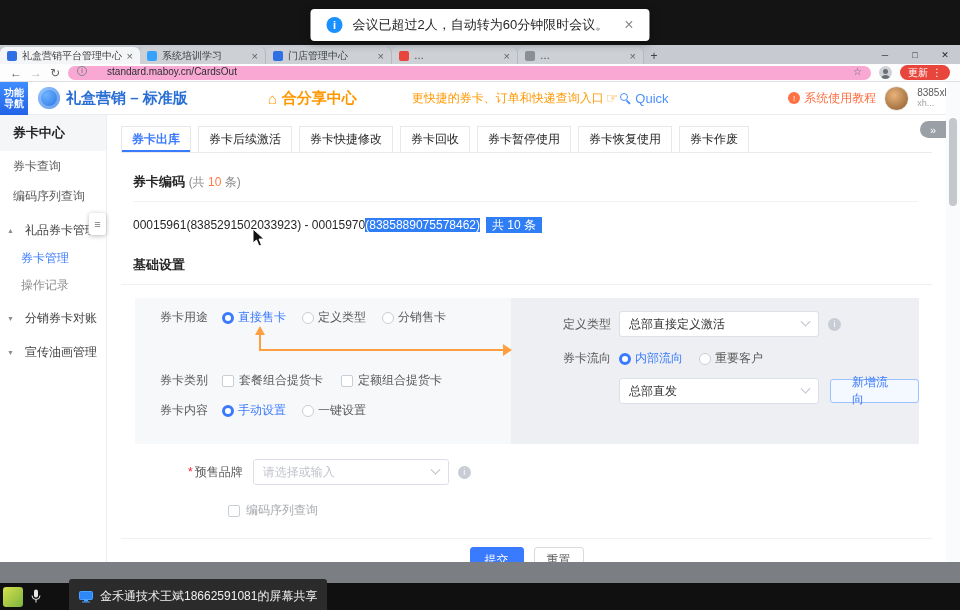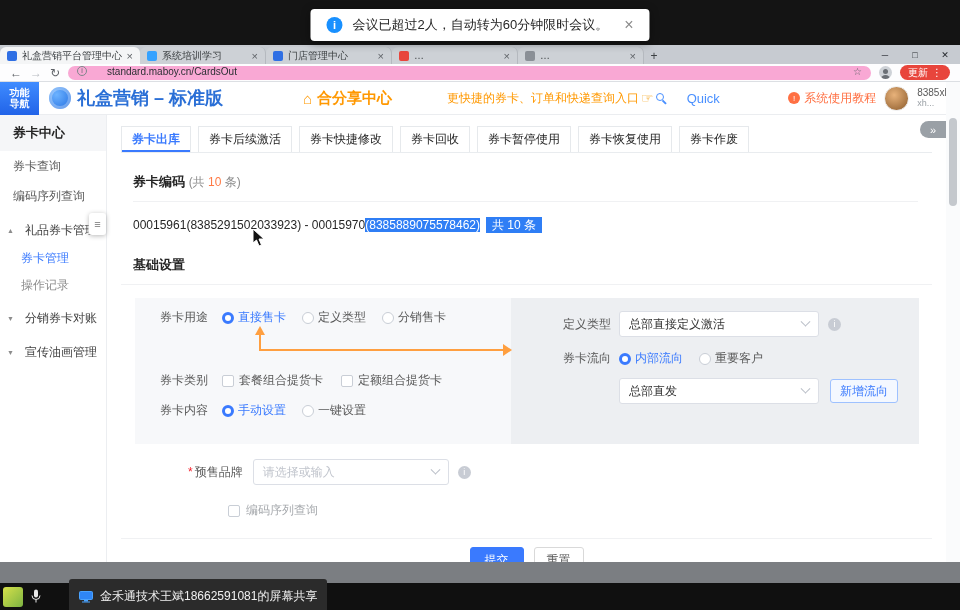--- a/index.html
+++ b/index.html
@@ -47,34 +47,34 @@
   .pill-star { margin-left:auto; font-size:10px; color:#5f6368; }
   .profile-ic { width:13px; height:13px; border-radius:50%; background:#ced2d7; position:relative; overflow:hidden; flex:none; }
   .profile-ic::before { content:""; position:absolute; left:4px; top:2.5px; width:5px; height:5px; border-radius:50%; background:#6a6f75; }
   .profile-ic::after { content:""; position:absolute; left:2px; top:8.5px; width:9px; height:6px; border-radius:5px 5px 0 0; background:#6a6f75; }
   .update-pill { background:#e8453c; color:#fff; height:15px; border-radius:8px; display:flex;
                  align-items:center; gap:4px; padding:0 8px; font-size:10px; flex:none; }
 
   
   .appheader { position:absolute; left:0; top:82px; width:960px; height:33px; background:#fff;
                border-bottom:1px solid #ebedf0; display:flex; align-items:center; }
-  .navbtn { width:39px; height:33px; flex:none; background:linear-gradient(180deg,#3f8cff,#2163e8);
+  .navbtn { width:28px; height:33px; flex:none; background:linear-gradient(180deg,#3f8cff,#2163e8);
             color:#fff; font-size:10px; line-height:11px; font-weight:bold; display:flex;
             flex-direction:column; align-items:center; justify-content:center; }
   .brand { display:flex; align-items:center; gap:6px; margin-left:10px; }
   .brand-logo { width:22px; height:22px; border-radius:50%; flex:none;
                 background:radial-gradient(circle at 35% 35%, #6db3ff, #1d6ae0);
                 box-shadow:inset 0 0 0 3px rgba(255,255,255,.30); }
-  .brand-name { color:#2a6fd6; font-weight:bold; font-size:18px; white-space:nowrap; }
+  .brand-name { color:#2a6fd6; font-weight:bold; font-size:15px; white-space:nowrap; }
   .share-center { display:flex; align-items:center; gap:5px; margin-left:80px; color:#ff9800;
                   font-weight:bold; font-size:15px; white-space:nowrap; }
   .house-ic { font-size:15px; color:#ff9800; }
   .promo { margin-left:55px; color:#ff9800; font-size:12px; white-space:nowrap; }
   .hand-ic { font-size:14px; color:#f5a623; margin:0 2px; }
-  .quick { display:flex; align-items:center; gap:20px; color:#4a90ff; font-size:13px; }
+  .quick { display:flex; align-items:center; gap:4px; color:#4a90ff; font-size:13px; }
   .mag { position:relative; width:11px; height:11px; }
   .mag::before { content:""; position:absolute; left:0; top:0; width:6px; height:6px;
                  border:1.5px solid #4a90ff; border-radius:50%; }
   .mag::after { content:""; position:absolute; width:4.5px; height:1.5px; background:#4a90ff;
                 transform:rotate(45deg); left:6px; top:8px; }
   .hdr-right { margin-left:auto; display:flex; align-items:center; gap:8px; padding-right:10px; }
   .tutorial { color:#ff7043; font-size:12px; display:flex; align-items:center; gap:4px; white-space:nowrap; }
   .tut-ic { width:12px; height:12px; border-radius:50%; background:#ff7043; color:#fff; font-size:8px;
             display:flex; align-items:center; justify-content:center; flex:none; }
   .avatar { width:25px; height:25px; border-radius:50%; flex:none;
@@ -139,21 +139,21 @@
 
   .sel-box { display:inline-flex; align-items:center; justify-content:space-between; background:#fff;
              border:1px solid #dcdfe6; border-radius:3px; height:26px; padding:0 9px; font-size:12px;
              color:#333; width:200px; flex:none; }
   .sel-box .ph { color:#c0c4cc; }
   .chev { width:7px; height:7px; border-right:1px solid #b9bec7; border-bottom:1px solid #b9bec7;
           transform:rotate(45deg) translate(-2px,-2px); flex:none; }
   .info { width:13px; height:13px; border-radius:50%; background:#c8ccd4; color:#fff; font-size:9px;
           display:inline-flex; align-items:center; justify-content:center; margin-left:9px; flex:none; }
   .add-btn { margin-left:11px; border:1px solid #9ec1ff; color:#3A7AFE; background:#f4f8ff; height:24px;
-             padding:0 9px; font-size:12px; border-radius:3px; display:inline-flex; align-items:center; }
+             padding:0 21px; font-size:12px; border-radius:3px; display:inline-flex; align-items:center; }
   .flow-arrow { position:absolute; left:0; top:0; pointer-events:none; }
 
   .brand-row { display:flex; align-items:center; margin:15px 0 0 81px; }
   .req { color:#f5222d; font-size:12px; margin-right:2px; }
   .brand-label { font-size:12px; color:#595959; margin-right:10px; }
   .brand-row .sel-box { width:196px; }
   .store-row { display:flex; align-items:center; gap:6px; margin:17px 0 0 121px; font-size:12px; color:#a6a9ad; }
   .footer-div { height:1px; background:#f0f1f3; margin:19px 14px 0 14px; }
   .btn-row { display:flex; justify-content:center; gap:10px; margin-top:8px; }
   .btn-primary { background:#3A7AFE; border:1px solid #3A7AFE; color:#fff; font-size:12px; height:26px;

